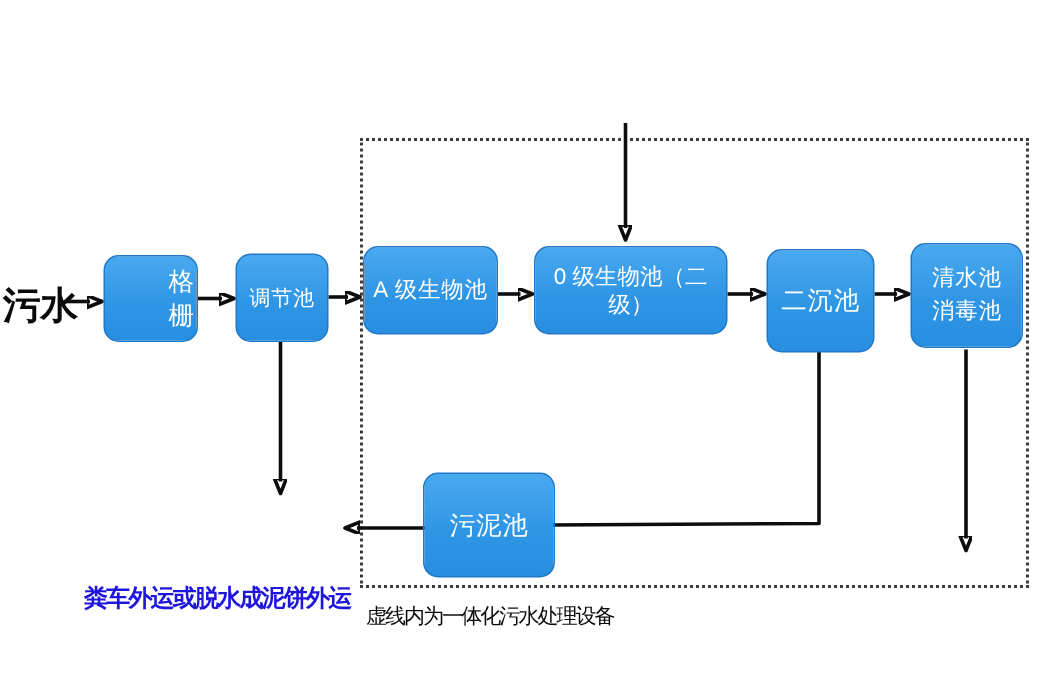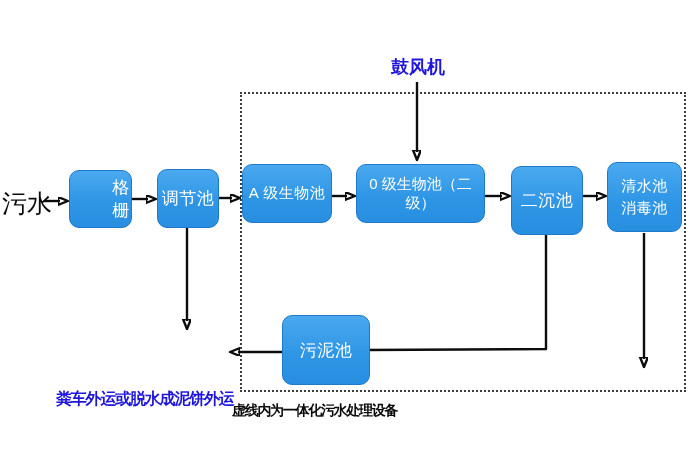--- a/index.html
+++ b/index.html
@@ -23,31 +23,31 @@
   #dashed-boundary{
     position:absolute;left:240px;top:92px;width:446px;height:300px;
     border:2px dotted #3c3c3c;box-sizing:border-box;
   }
   #arrow-layer{position:absolute;left:0;top:0;width:700px;height:450px;}
   #arrow-layer path, #arrow-layer polyline{
     fill:none;stroke:#0d0d0d;stroke-width:2.4;stroke-linejoin:round;
   }
   
   #box-grid        {left:69px;  top:170px; width:63px;  height:58px; font-size:17px;padding-left:41px;}
-  #box-regulating  {left:157px; top:169px; width:62px;  height:59px; font-size:17px;}
+  #box-regulating  {left:157px; top:169px; width:62px;  height:59px; font-size:14px;}
   #box-abio        {left:242px; top:164px; width:90px;  height:59px; font-size:15px;}
   #box-obio        {left:356px; top:164px; width:129px; height:59px; font-size:15px; letter-spacing:0;}
   #box-sed         {left:511px; top:166px; width:72px;  height:69px; font-size:17px;}
   #box-clean       {left:607px; top:162px; width:75px;  height:70px; font-size:15px; line-height:1.45;}
   #box-sludge      {left:282px; top:315px; width:88px;  height:70px; font-size:17px;}
   
-  #influent-label  {left:2px;   top:187px; font-size:25px; font-weight:normal;}
+  #influent-label  {left:2px;   top:187px; font-size:25px; font-weight:bold;}
   #blower-label    {left:391px; top:55px;  font-size:18px;}
   #sludge-disposal-label{left:56px; top:345px; font-size:16px; letter-spacing:-1.2px;margin-top:44px;}
-  #equipment-caption{left:232px; top:402px; font-size:14px; font-weight:700; letter-spacing:-1.3px;text-align:center;}
+  #equipment-caption{left:244px; top:402px; font-size:14px; font-weight:400; letter-spacing:-1.3px;text-align:center;}
   #discharge-label {left:614px; top:405px; font-size:16px; letter-spacing:-1px;}
 </style>
 </head>
 <body>
 
 <div id="stage">
 
   <div id="dashed-boundary"></div>
 
   <svg id="arrow-layer" width="700" height="450" viewBox="0 0 700 450" xmlns="http://www.w3.org/2000/svg">
@@ -63,21 +63,20 @@
     <path d="M485,196 L502,196" marker-end="url(#ah)"></path>
     <path d="M583,196 L598,196" marker-end="url(#ah)"></path>
     <path d="M417,82 L417,152" marker-end="url(#ah)"></path>
     <path d="M187,228 L187,321" marker-end="url(#ah)"></path>
     <polyline points="546,224 546,349 366,350" marker-end="url(#ah)"></polyline>
     <path d="M285,352 L238,352" marker-end="url(#ah)"></path>
     <path d="M644,233 L644,359" marker-end="url(#ah)"></path>
   </svg>
 
   <span id="influent-label" class="lbl black">污水</span>
-  <span id="blower-label" class="lbl blue">鼓风机</span>
 
   <div id="box-grid" class="box">
     <span>格栅</span>
   </div>
   <div id="box-regulating" class="box">
     <span>调节池</span>
   </div>
   <div id="box-abio" class="box">
     <span>A 级生物池</span>
   </div>

